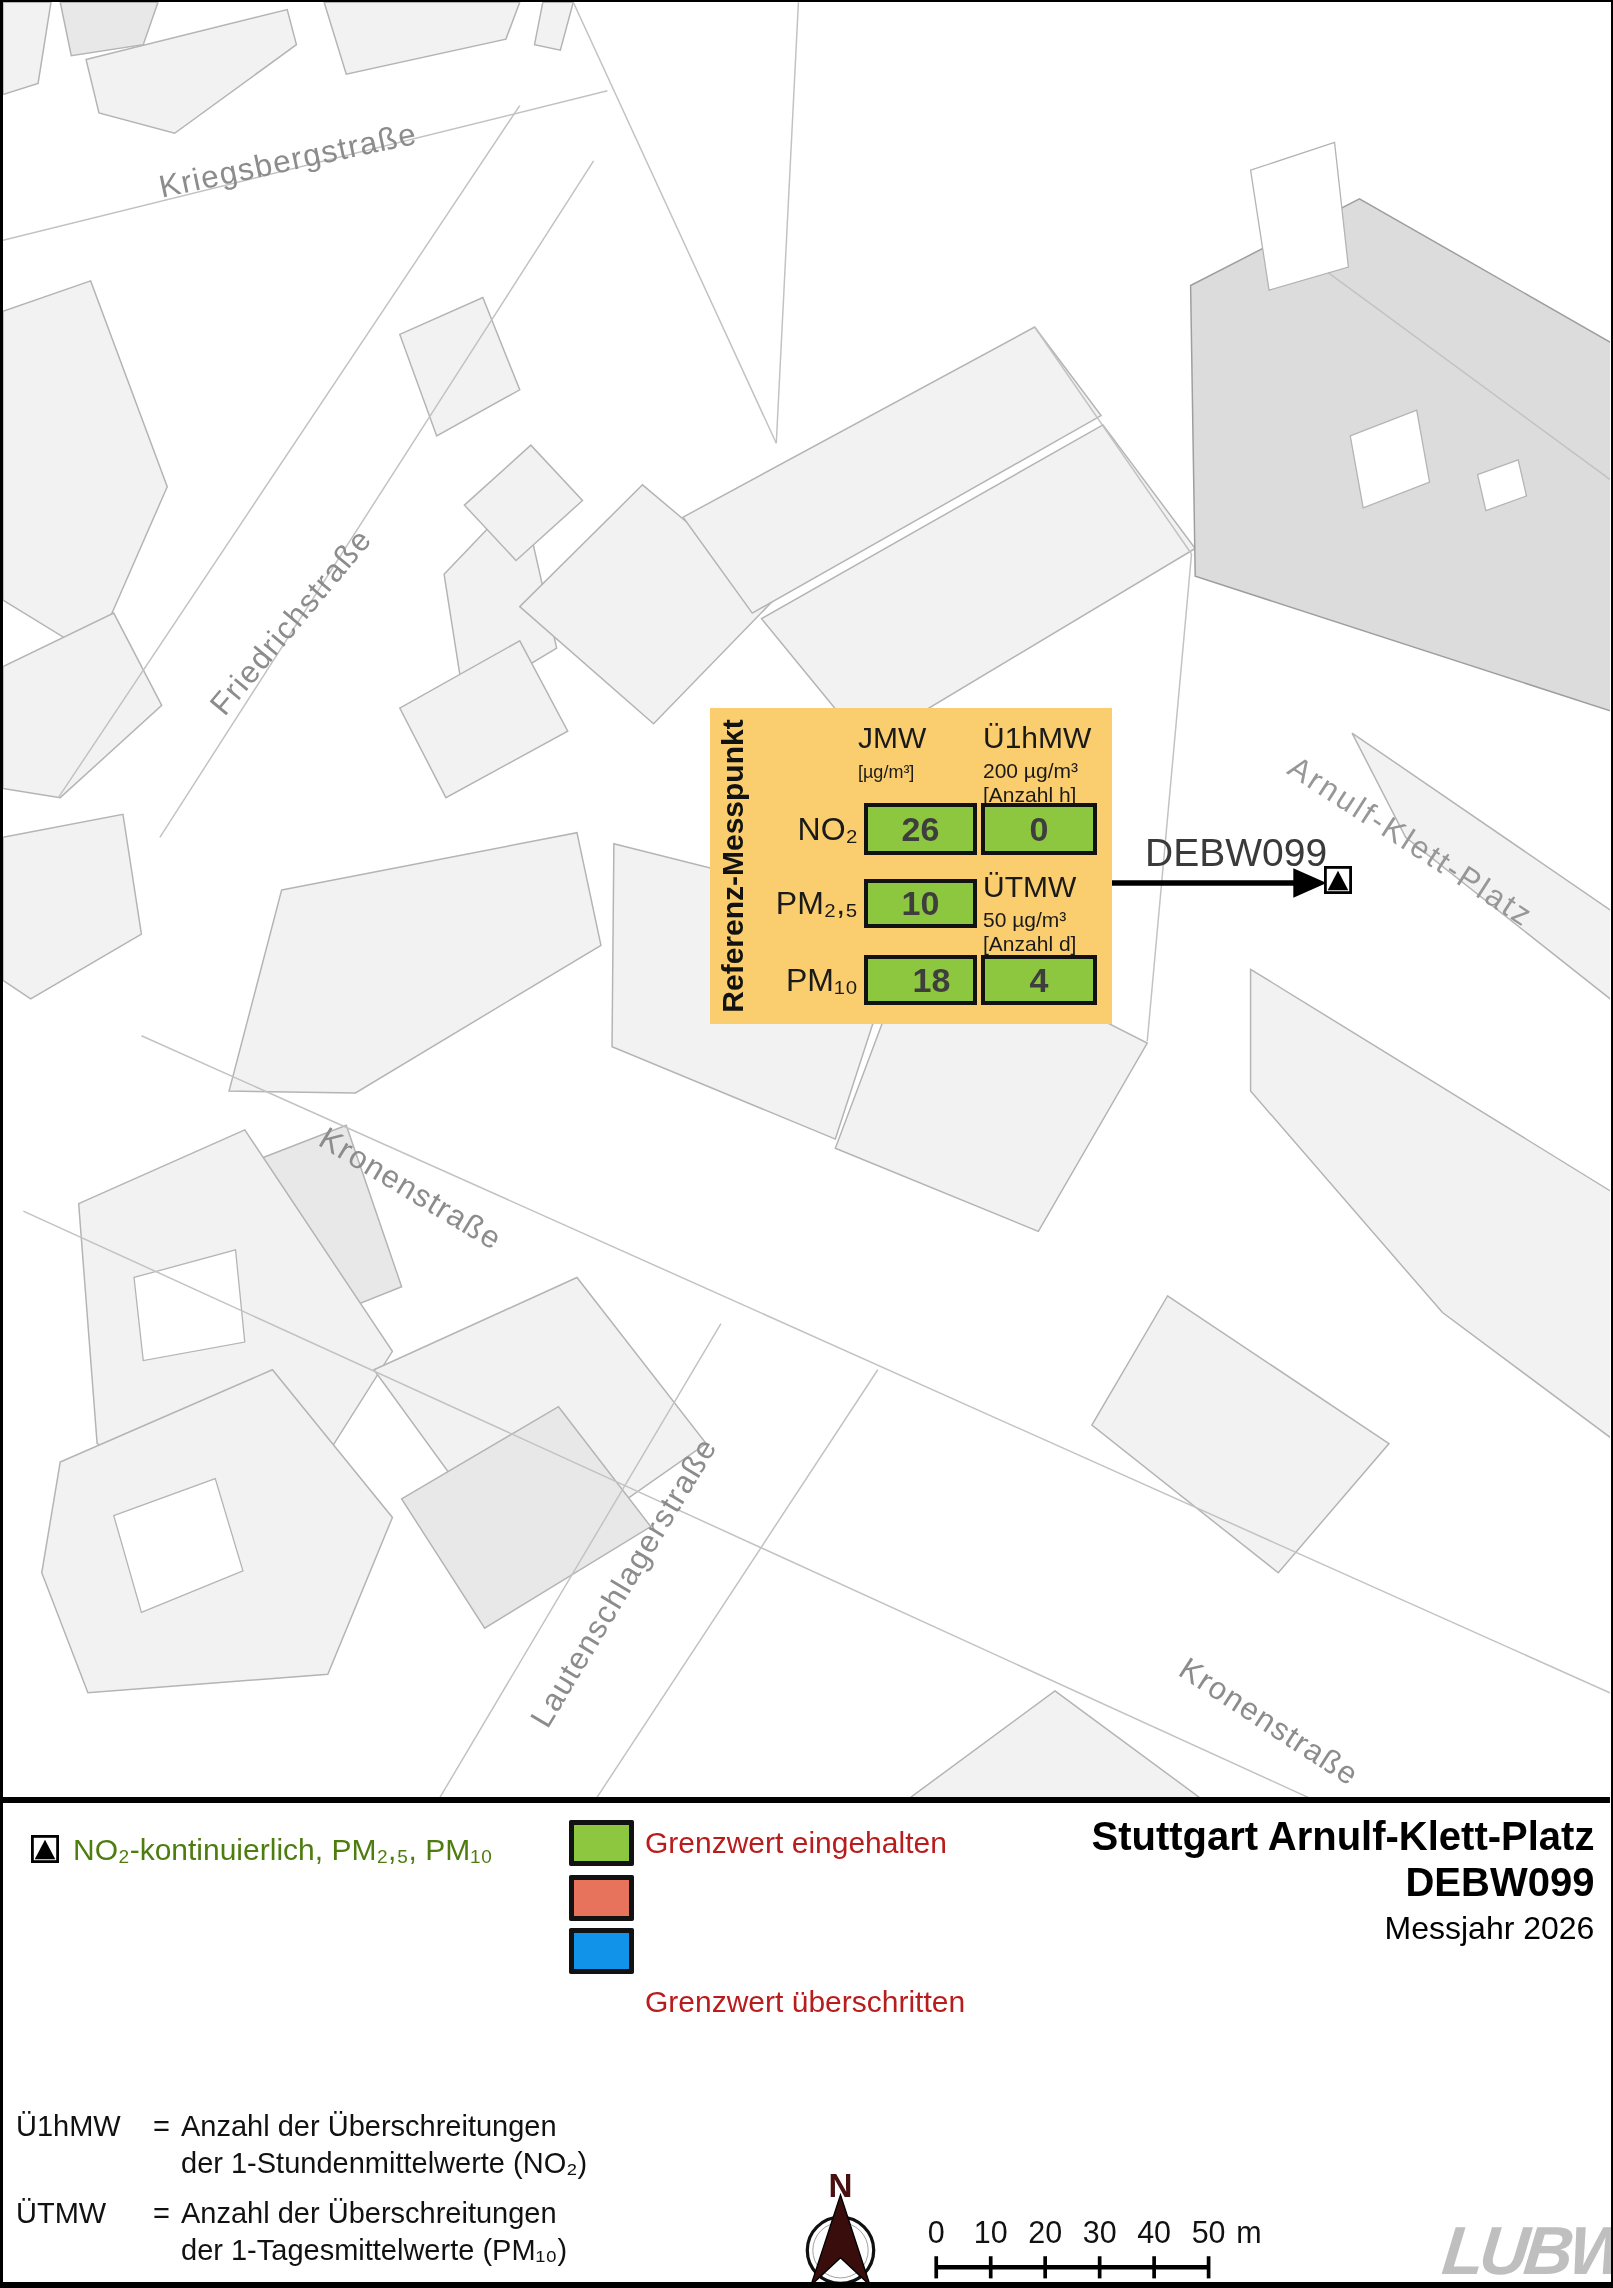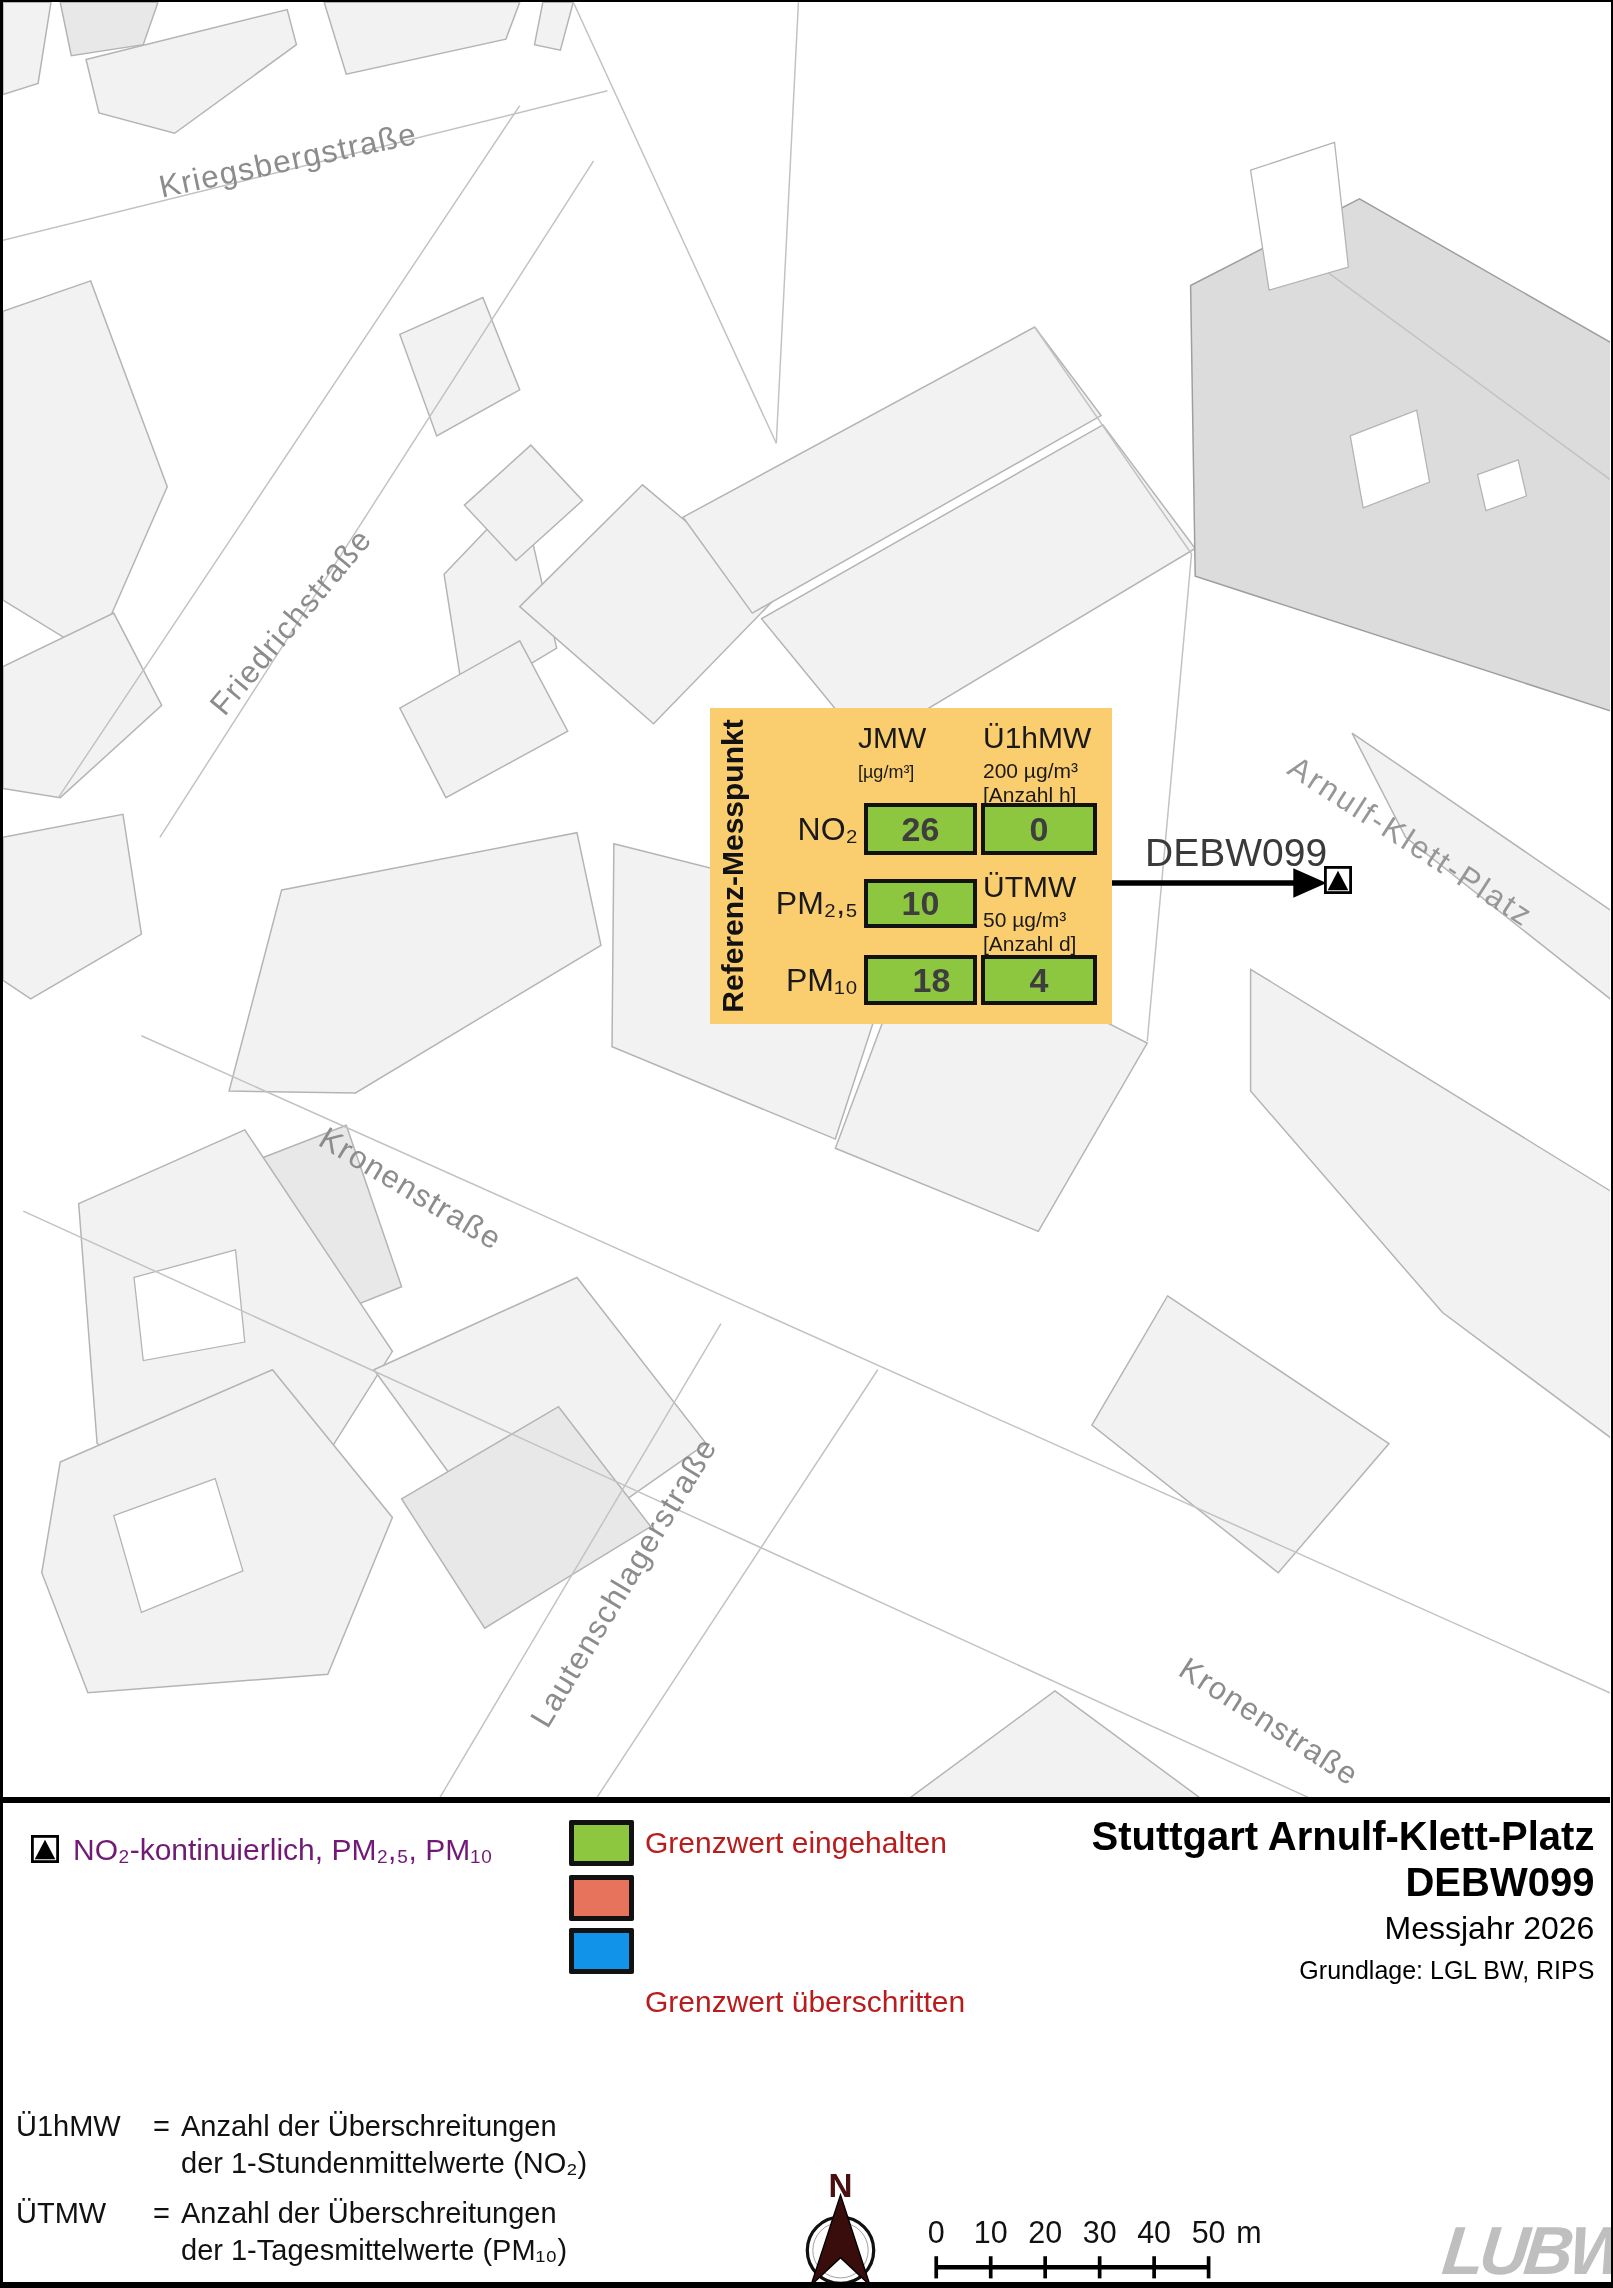--- a/index.html
+++ b/index.html
@@ -38,21 +38,21 @@
 
   
   .station-id { position:absolute; left:1142px; top:829px; font-size:39px; color:#3A3A3A; }
   .callout-arrow { position:absolute; left:1109px; top:856px; }
   .map-marker { position:absolute; left:1321px; top:864px; }
 
   
   .bottom-panel { position:absolute; left:0; top:1795px; width:1607px; height:484px;
                   background:#fff; border-top:6.5px solid #000; }
   .legend-marker { position:absolute; left:28px; top:1833px; }
-  .legend-marker-label { position:absolute; left:70px; top:1831px; font-size:30px; color:#701a75; }
+  .legend-marker-label { position:absolute; left:70px; top:1831px; font-size:30px; color:#4d7c0f; }
   .swatch { position:absolute; left:566px; width:65px; height:46px;
             border:5.5px solid #121212; border-radius:1.8px; }
   .swatch-label { position:absolute; left:642px; height:46px; line-height:46px; font-size:30px; color:#b91c1c; }
   .title-block { position:absolute; right:16.6px; top:1811px; text-align:right; color:#000; }
   .tb1 { font-size:40px; font-weight:bold; line-height:46px; }
   .tb2 { font-size:40px; font-weight:bold; line-height:46px; }
   .tb3 { font-size:32px; line-height:46px; }
   .tb4 { font-size:25px; line-height:39px; }
   .footnote { position:absolute; left:13px; display:grid; grid-template-columns:126px 39px auto; font-size:29px; color:#111; line-height:37px; }
   .fn1 { top:2106px; } .fn2 { top:2193px; }
@@ -184,21 +184,20 @@
   <div class="swatch" style="top: 1818px; background-color: rgb(141, 198, 63);"></div>
   <div class="swatch-label" style="top:1818px;">Grenzwert eingehalten</div>
   <div class="swatch" style="top: 1873px; background-color: rgb(232, 115, 92);"></div>
   <div class="swatch-label" style="top:1977px;">Grenzwert überschritten</div>
   <div class="swatch" style="top: 1926px; background-color: rgb(16, 147, 232);"></div>
 
   <div class="title-block">
     <div class="tb1">Stuttgart Arnulf-Klett-Platz</div>
     <div class="tb2">DEBW099</div>
     <div class="tb3">Messjahr 2026</div>
-    <div class="tb4">Grundlage: LGL BW, RIPS</div>
   </div>
 
   <div class="footnote fn1">
     <span>Ü1hMW</span>
     <span style="text-align:center;">=</span>
     <span>
       <span>Anzahl der Überschreitungen</span><br>
       <span>der 1-Stundenmittelwerte (NO₂)</span>
     </span>
   </div>

